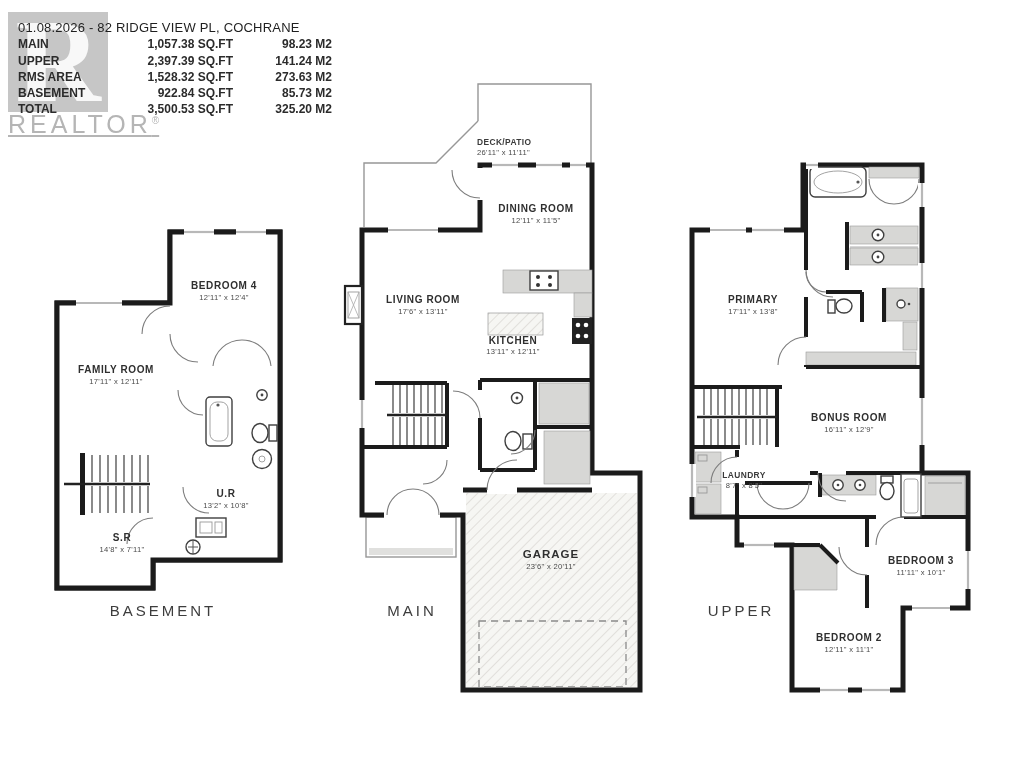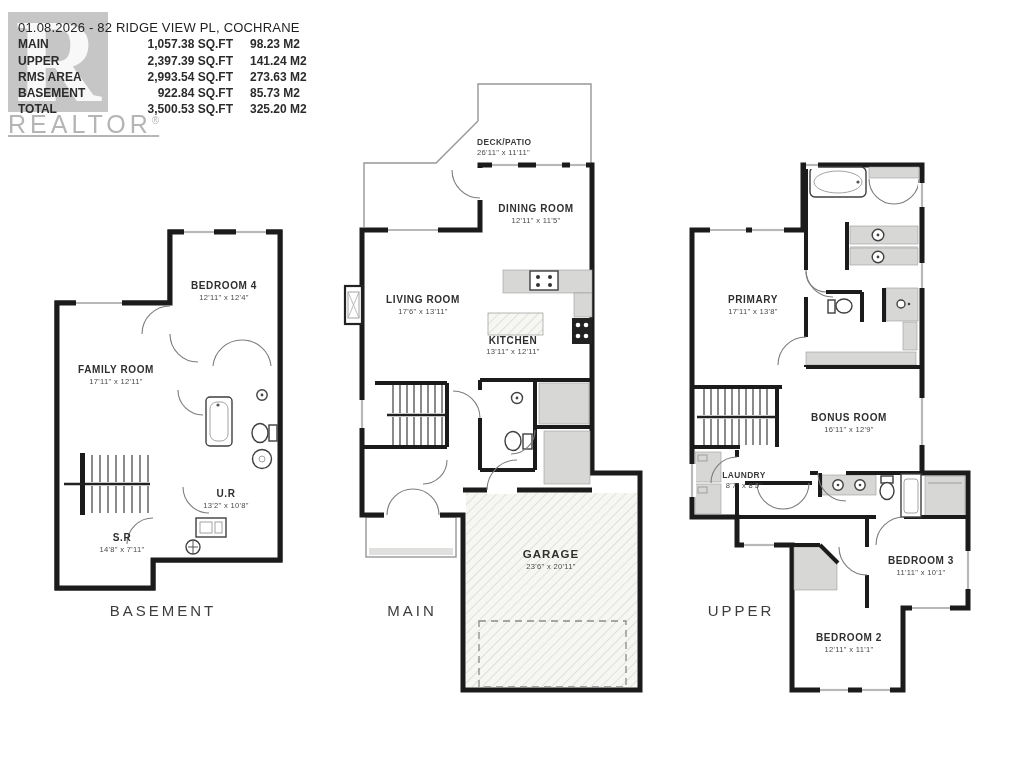--- a/index.html
+++ b/index.html
@@ -8,21 +8,21 @@
   
   .logo{position:absolute;left:8px;top:12px;width:100px;height:100px;background:#c6c6c6;
         overflow:hidden;text-align:center;}
   .logo span{font-family:"Liberation Serif",serif;font-weight:bold;font-size:118px;
         line-height:100px;color:rgba(255,255,255,.88);}
   .title{position:absolute;left:18px;top:20px;font-size:13px;font-weight:normal;color:#1f1f1f;
         letter-spacing:.2px;white-space:nowrap;}
   .arow{position:absolute;left:18px;width:330px;height:16px;font-size:12px;font-weight:bold;color:#2b2b2b;}
   .arow .alabel{position:absolute;left:0;}
   .arow .asqft{position:absolute;left:60px;width:155px;text-align:right;}
-  .arow .am2{position:absolute;left:232px;width:68px;text-align:left;}
+  .arow .am2{position:absolute;left:246px;width:68px;text-align:right;}
   .brand{position:absolute;left:8px;top:110px;font-size:25px;color:#b5b5b5;letter-spacing:4px;text-decoration:underline;}
   .brand sup{font-size:10px;letter-spacing:0;}
   
   .w5{stroke:#1b1b1b;stroke-width:5;fill:none;stroke-linejoin:miter;}
   .sil{stroke:#1b1b1b;stroke-width:5;fill:#ffffff;stroke-linejoin:miter;}
   .w4{stroke:#1b1b1b;stroke-width:4;fill:none;}
   .thin{stroke:#979797;stroke-width:1.4;fill:none;}
   .arc{stroke:#7d7d7d;stroke-width:1.1;fill:none;}
   .fx{stroke:#3f3f3f;stroke-width:1.4;fill:#fff;}
   .fxl{stroke:#999;stroke-width:.9;fill:none;}
@@ -54,21 +54,21 @@
     <span class="asqft">1,057.38 SQ.FT</span>
     <span class="am2">98.23 M2</span>
   </div>
   <div class="arow" style="top:54px">
     <span class="alabel">UPPER</span>
     <span class="asqft">2,397.39 SQ.FT</span>
     <span class="am2">141.24 M2</span>
   </div>
   <div class="arow" style="top:70px">
     <span class="alabel">RMS AREA</span>
-    <span class="asqft">2,993.54 SQ.FT</span>
+    <span class="asqft">1,528.32 SQ.FT</span>
     <span class="am2">273.63 M2</span>
   </div>
   <div class="arow" style="top:86px">
     <span class="alabel">BASEMENT</span>
     <span class="asqft">922.84 SQ.FT</span>
     <span class="am2">85.73 M2</span>
   </div>
   <div class="arow" style="top:102px">
     <span class="alabel">TOTAL</span>
     <span class="asqft">3,500.53 SQ.FT</span>

